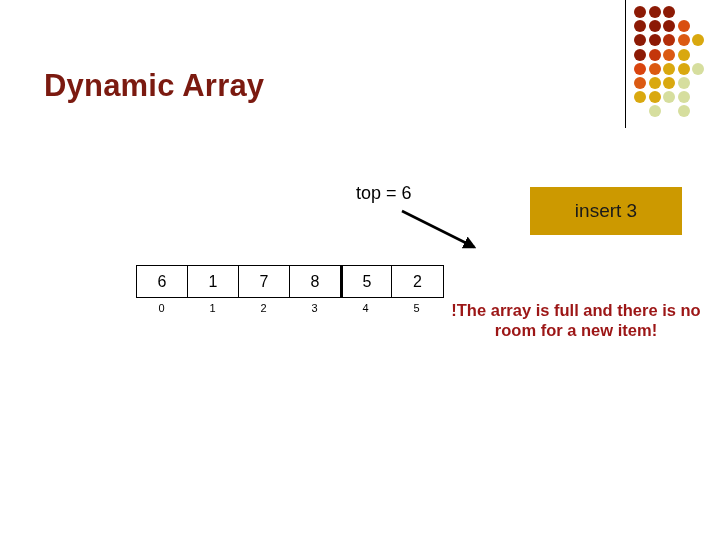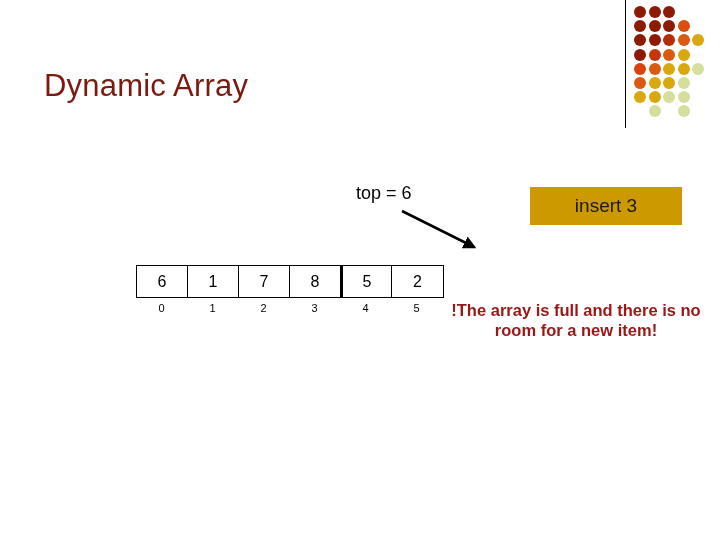--- a/index.html
+++ b/index.html
@@ -14,21 +14,21 @@
     position: relative;
     overflow: hidden;
   }
 
   
   #slide-title {
     position: absolute;
     left: 44px;
     top: 68px;
     font-size: 31px;
-    font-weight: normal;
+    font-weight: bold;
     color: #7B1A10;
     letter-spacing: 0.2px;
     white-space: nowrap;
   }
 
   
   #logo-rule {
     position: absolute;
     left: 625px;
     top: 0px;
@@ -66,21 +66,21 @@
     width: 92px;
     height: 54px;
   }
 
   
   #insert-box {
     position: absolute;
     left: 530px;
     top: 187px;
     width: 152px;
-    height: 38px;
+    height: 48px;
     background: #CC9900;
     display: flex;
     align-items: center;
     justify-content: center;
     font-size: 19px;
     color: #1a1a1a;
   }
 
   
   #array-wrap {

